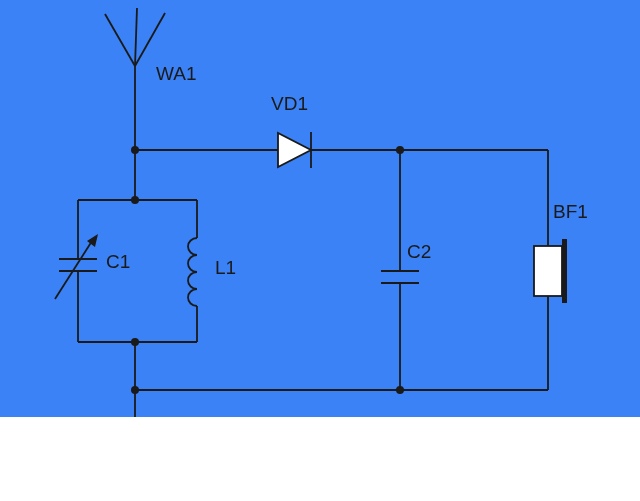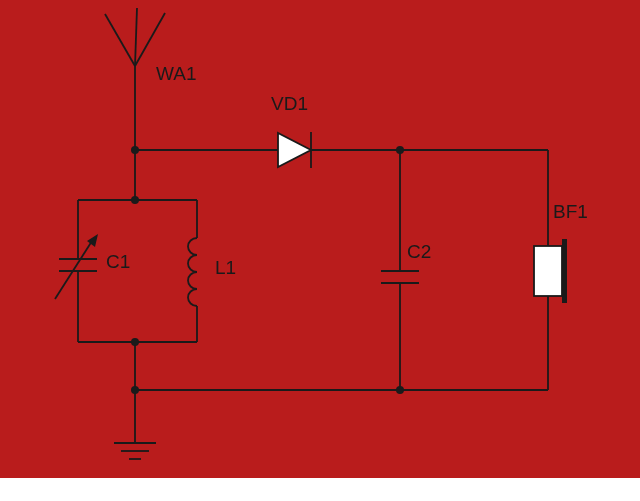--- a/index.html
+++ b/index.html
@@ -3,22 +3,22 @@
 <meta charset="utf-8">
 <style>
   html, body {
     margin: 0;
     padding: 0;
     background: #ffffff;
   }
   .canvas {
     position: relative;
     width: 640px;
-    height: 478px;
-    background: #b91c1c;
+    height: 417px;
+    background: #3b82f6;
     overflow: hidden;
   }
   svg {
     display: block;
   }
   .wire {
     stroke: #1a1a1a;
     stroke-width: 1.8;
     fill: none;
   }

